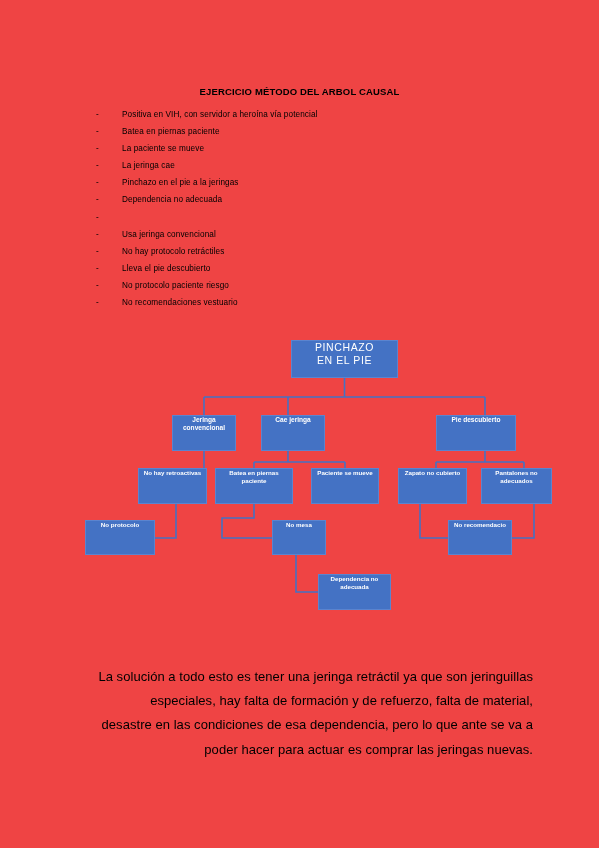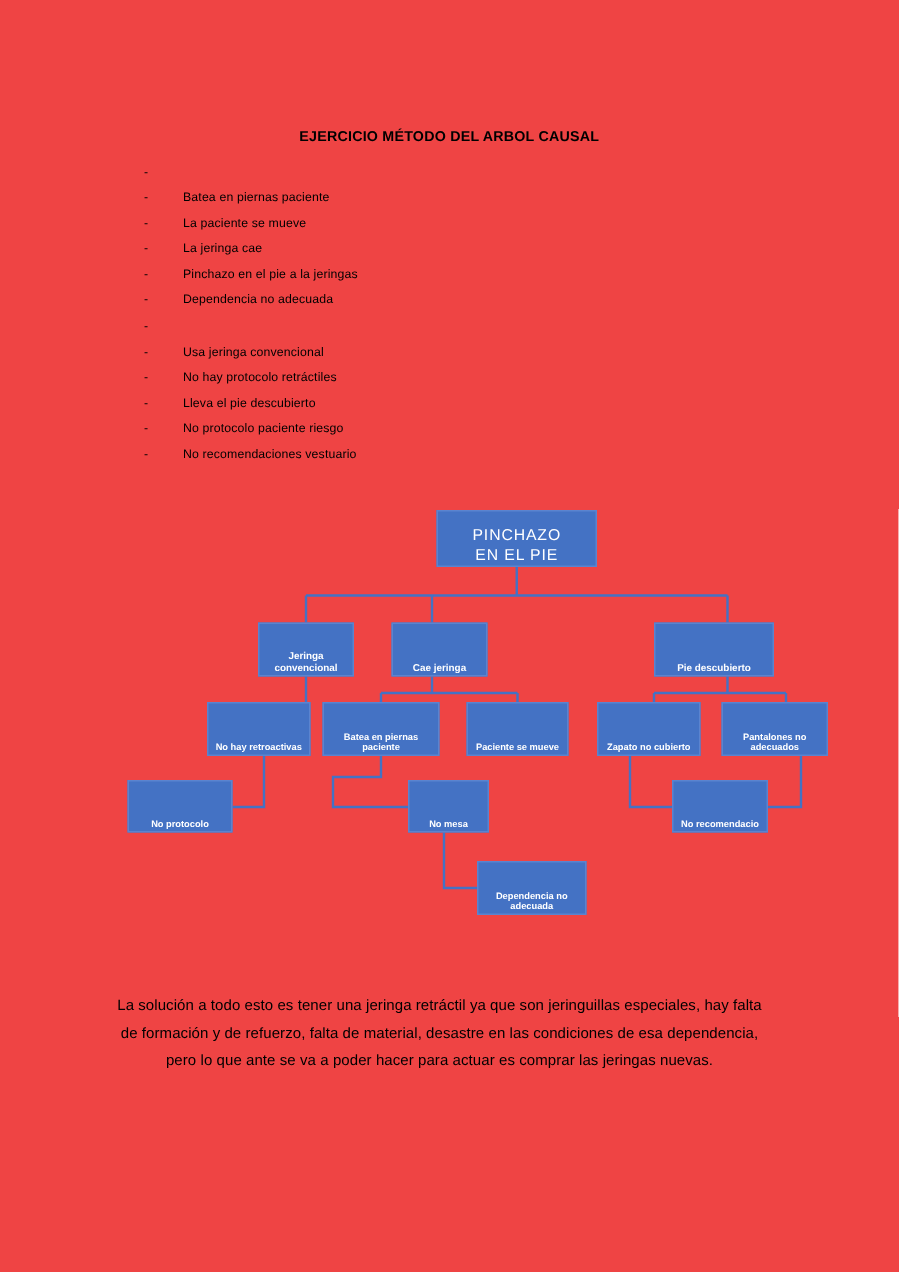--- a/index.html
+++ b/index.html
@@ -75,21 +75,21 @@
     width: 599px;
     height: 320px;
   }
   .node {
     position: absolute;
     background: #4472C4;
     border: 1px solid #5b84cf;
     box-sizing: border-box;
     color: #ffffff;
     display: flex;
-    align-items: flex-end;
+    align-items: flex-start;
     justify-content: center;
     text-align: center;
     line-height: 1.22;
     font-weight: bold;
     overflow: hidden;
     white-space: nowrap;
   }
   .node .node-label {
     display: block;
     padding: 0 2px;
@@ -100,39 +100,40 @@
 
   .node-root   { font-size: 10.5px; font-weight: normal; letter-spacing: 0.6px; }
   .node-l2     { font-size: 6.6px; }
   .node-l3     { font-size: 6.2px; }
   .node-l4     { font-size: 6.2px; }
   .node-l5     { font-size: 6.2px; }
 
   
   #closing-paragraph {
     position: absolute;
-    left: 75px;
+    left: 97px;
     top: 652px;
     width: 436px;
-    font-size: 10px;
+    font-size: 13px;
     line-height: 1.86;
-    text-align: center;
+    text-align: right;
     letter-spacing: 0.05px;
   }
 </style>
 </head>
 <body>
 
 <div id="page">
 
   <h1 id="doc-title">EJERCICIO MÉTODO DEL ARBOL CAUSAL</h1>
 
   <div id="bullet-list">
     <div class="bullet-row">
       <span class="bullet-dash">-</span>
+      <span class="bullet-text">Positiva en VIH, con servidor a heroína vía potencial</span>
     </div>
     <div class="bullet-row">
       <span class="bullet-dash">-</span>
       <span class="bullet-text">Batea en piernas paciente</span>
     </div>
     <div class="bullet-row">
       <span class="bullet-dash">-</span>
       <span class="bullet-text">La paciente se mueve</span>
     </div>
     <div class="bullet-row">

